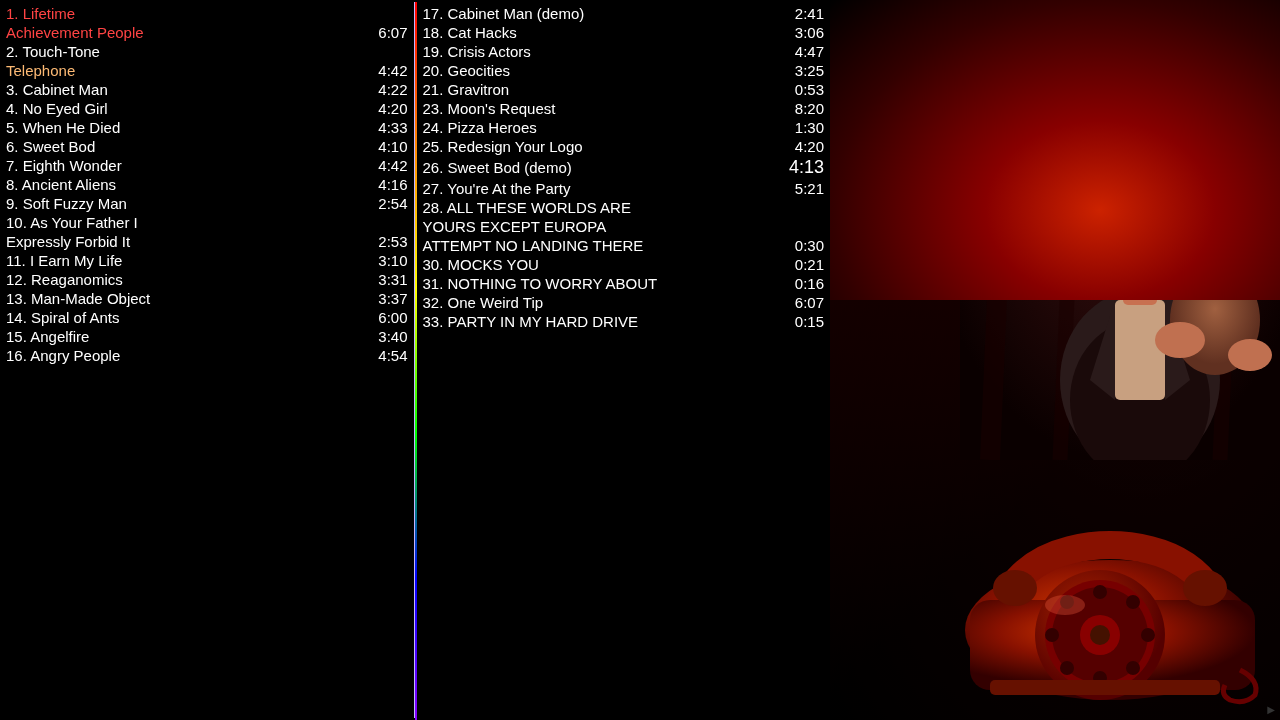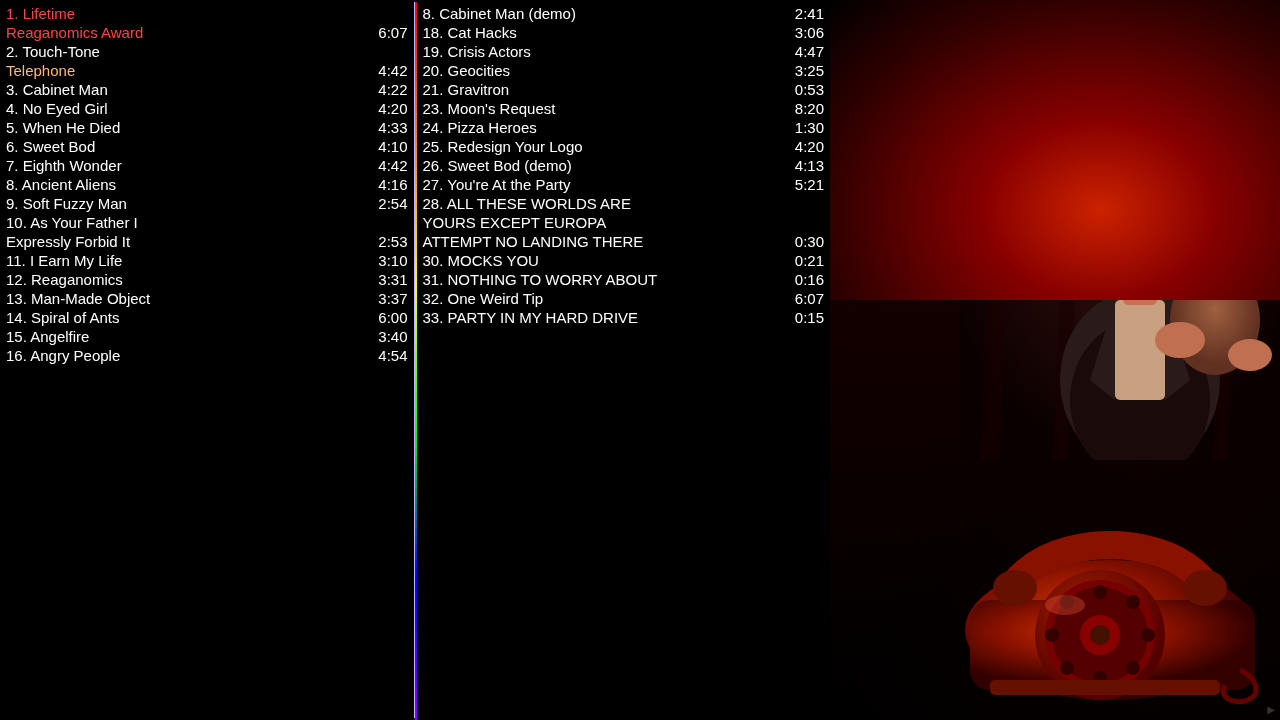--- a/index.html
+++ b/index.html
@@ -94,21 +94,21 @@
 <body>
 
 <div class="tracklist-container">
 
   <div class="column" id="col1-container">
   <div style="display: flex; justify-content: space-between; align-items: baseline; padding: 1px 0px;">
         <span style="font-size: 15px; flex: 1 1 0%; color: rgb(255, 68, 68);">1. Lifetime</span>
         <span style="font-size: 15px; color: rgb(255, 255, 255); margin-left: 6px; white-space: nowrap;"></span>
       </div>
       <div style="display: flex; justify-content: space-between; align-items: baseline; padding: 1px 0px;">
-        <span style="font-size: 15px; flex: 1 1 0%; color: rgb(255, 68, 68);">    Reaganomics Award</span>
+        <span style="font-size: 15px; flex: 1 1 0%; color: rgb(255, 68, 68);">    Achievement People</span>
         <span style="font-size: 15px; color: rgb(255, 255, 255); margin-left: 6px; white-space: nowrap;">6:07</span>
       </div>
       <div style="display: flex; justify-content: space-between; align-items: baseline; padding: 1px 0px;">
         <span style="font-size: 15px; flex: 1 1 0%; color: rgb(255, 255, 255);">2. Touch-Tone</span>
         <span style="font-size: 15px; color: rgb(255, 255, 255); margin-left: 6px; white-space: nowrap;"></span>
       </div>
       <div style="display: flex; justify-content: space-between; align-items: baseline; padding: 1px 0px;">
         <span style="font-size: 15px; flex: 1 1 0%; color: #fdba74;">    Telephone</span>
         <span style="font-size: 15px; color: rgb(255, 255, 255); margin-left: 6px; white-space: nowrap;">4:42</span>
       </div>
@@ -171,21 +171,21 @@
       <div style="display: flex; justify-content: space-between; align-items: baseline; padding: 1px 0px;">
         <span style="font-size: 15px; flex: 1 1 0%; color: rgb(255, 255, 255);">16. Angry People</span>
         <span style="font-size: 15px; color: rgb(255, 255, 255); margin-left: 6px; white-space: nowrap;">4:54</span>
       </div>
     </div>
 
   <div class="divider"></div>
 
   <div class="column" id="col2-container">
   <div style="display: flex; justify-content: space-between; align-items: baseline; padding: 1px 0px;">
-        <span style="font-size: 15px; color: rgb(255, 255, 255); flex: 1 1 0%;">8. Cabinet Man (demo)</span>
+        <span style="font-size: 15px; color: rgb(255, 255, 255); flex: 1 1 0%;">17. Cabinet Man (demo)</span>
         <span style="font-size: 15px; color: rgb(255, 255, 255); margin-left: 6px; white-space: nowrap;">2:41</span>
       </div>
       <div style="display: flex; justify-content: space-between; align-items: baseline; padding: 1px 0px;">
         <span style="font-size: 15px; color: rgb(255, 255, 255); flex: 1 1 0%;">18. Cat Hacks</span>
         <span style="font-size: 15px; color: rgb(255, 255, 255); margin-left: 6px; white-space: nowrap;">3:06</span>
       </div>
       <div style="display: flex; justify-content: space-between; align-items: baseline; padding: 1px 0px;">
         <span style="font-size: 15px; color: rgb(255, 255, 255); flex: 1 1 0%;">19. Crisis Actors</span>
         <span style="font-size: 15px; color: rgb(255, 255, 255); margin-left: 6px; white-space: nowrap;">4:47</span>
       </div>
@@ -204,21 +204,21 @@
       <div style="display: flex; justify-content: space-between; align-items: baseline; padding: 1px 0px;">
         <span style="font-size: 15px; color: rgb(255, 255, 255); flex: 1 1 0%;">24. Pizza Heroes</span>
         <span style="font-size: 15px; color: rgb(255, 255, 255); margin-left: 6px; white-space: nowrap;">1:30</span>
       </div>
       <div style="display: flex; justify-content: space-between; align-items: baseline; padding: 1px 0px;">
         <span style="font-size: 15px; color: rgb(255, 255, 255); flex: 1 1 0%;">25. Redesign Your Logo</span>
         <span style="font-size: 15px; color: rgb(255, 255, 255); margin-left: 6px; white-space: nowrap;">4:20</span>
       </div>
       <div style="display: flex; justify-content: space-between; align-items: baseline; padding: 1px 0px;">
         <span style="font-size: 15px; color: rgb(255, 255, 255); flex: 1 1 0%;">26. Sweet Bod (demo)</span>
-        <span style="font-size: 15px; color: rgb(255, 255, 255); margin-left: 6px; white-space: nowrap;">4:13</span>
+        <span style="font-size: 18px; color: rgb(255, 255, 255); margin-left: 6px; white-space: nowrap;">4:13</span>
       </div>
       <div style="display: flex; justify-content: space-between; align-items: baseline; padding: 1px 0px;">
         <span style="font-size: 15px; color: rgb(255, 255, 255); flex: 1 1 0%;">27. You're At the Party</span>
         <span style="font-size: 15px; color: rgb(255, 255, 255); margin-left: 6px; white-space: nowrap;">5:21</span>
       </div>
       <div style="display: flex; justify-content: space-between; align-items: baseline; padding: 1px 0px;">
         <span style="font-size: 15px; color: rgb(255, 255, 255); flex: 1 1 0%;">28. ALL THESE WORLDS ARE</span>
         <span style="font-size: 15px; color: rgb(255, 255, 255); margin-left: 6px; white-space: nowrap;"></span>
       </div>
       <div style="display: flex; justify-content: space-between; align-items: baseline; padding: 1px 0px;">

